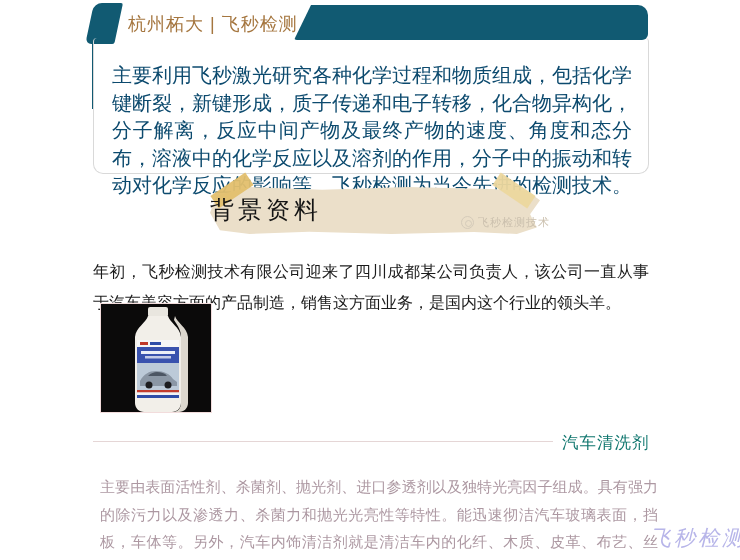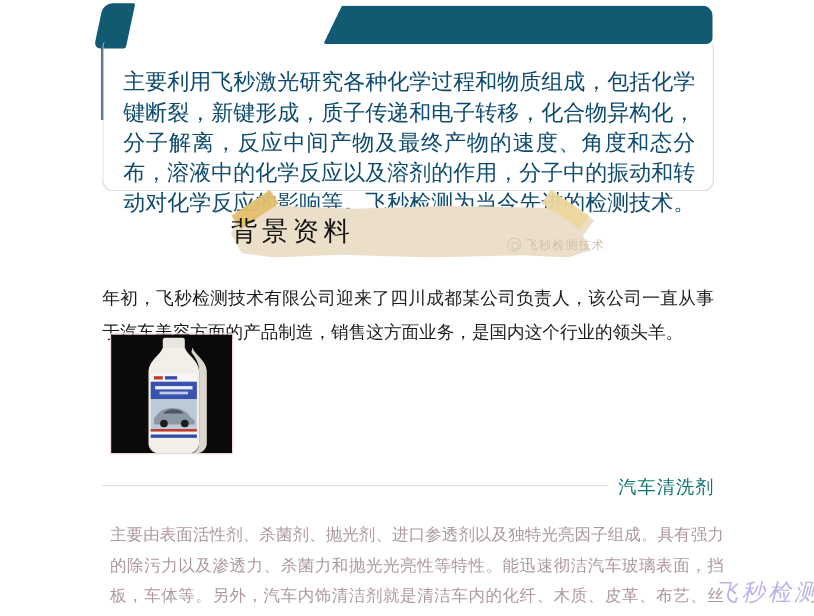--- a/index.html
+++ b/index.html
@@ -61,20 +61,21 @@
     font-style:italic;font-size:21px;letter-spacing:3px;color:#b7b5e9;white-space:nowrap;}
 </style>
 </head>
 <body>
 
 <div class="page">
 
   <div class="hdr-left-mark"></div>
   <div class="hdr-tail"></div>
   <div class="hdr-bar"></div>
+  <div class="hdr-title">杭州柘大 | 飞秒检测</div>
 
   <div class="intro-card">
     <p class="intro-text">主要利用飞秒激光研究各种化学过程和物质组成，包括化学键断裂，新键形成，质子传递和电子转移，化合物异构化，分子解离，反应中间产物及最终产物的速度、角度和态分布，溶液中的化学反应以及溶剂的作用，分子中的振动和转动对化学反应的影响等。飞秒检测为当今先进的检测技术。</p>
   </div>
 
   <div class="ribbon"></div>
   <div class="tape tape-left"></div>
   <div class="tape tape-right"></div>
   <div class="ribbon-title">背景资料</div>
   <div class="ribbon-wm">

